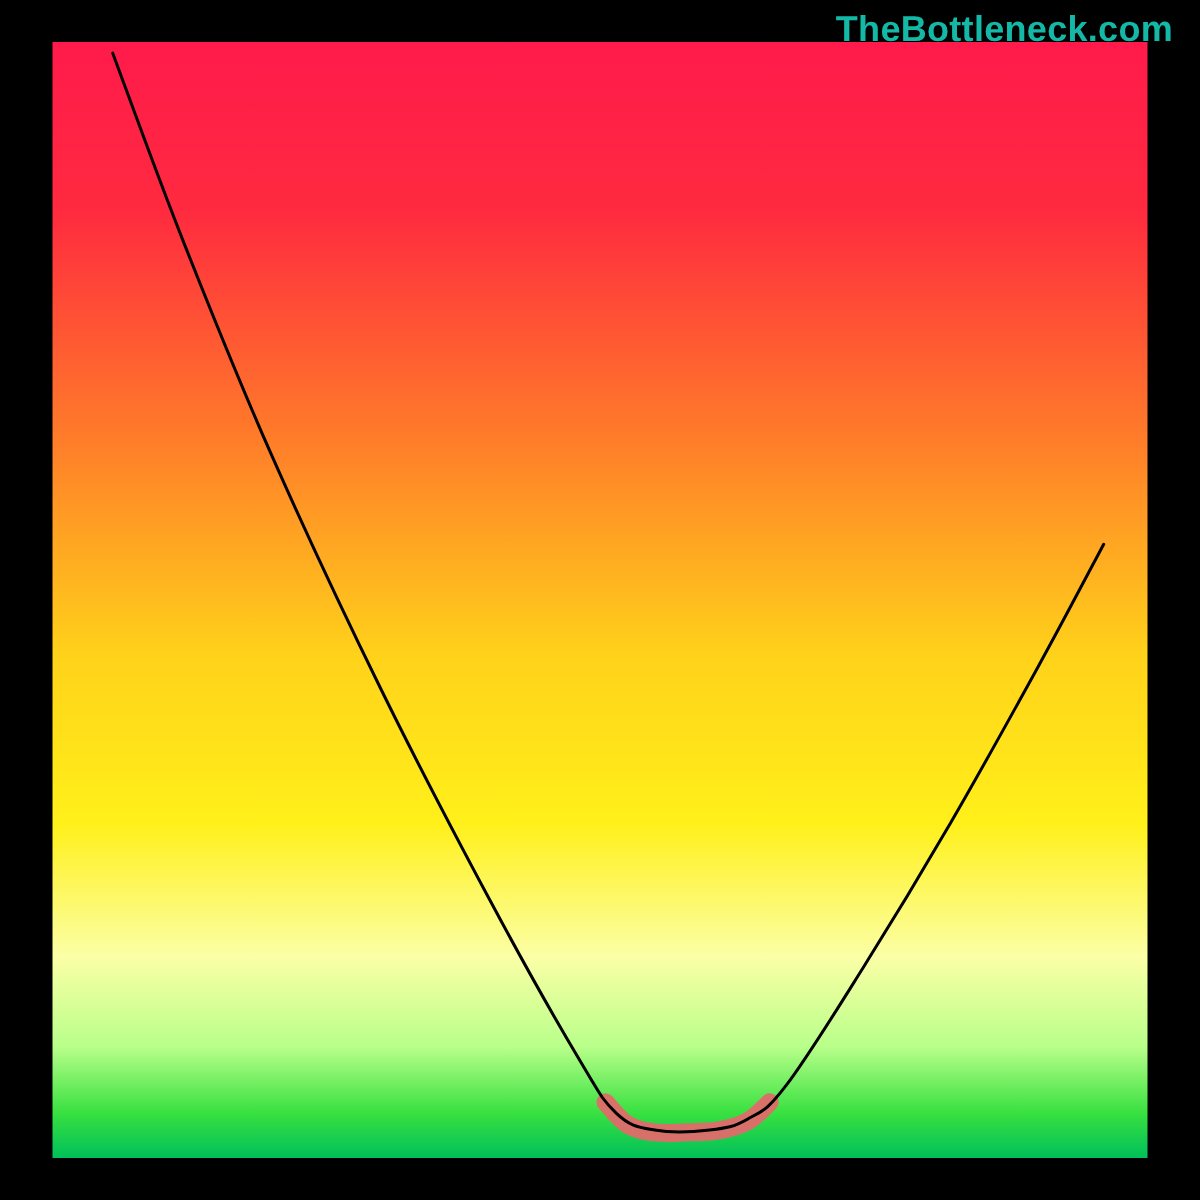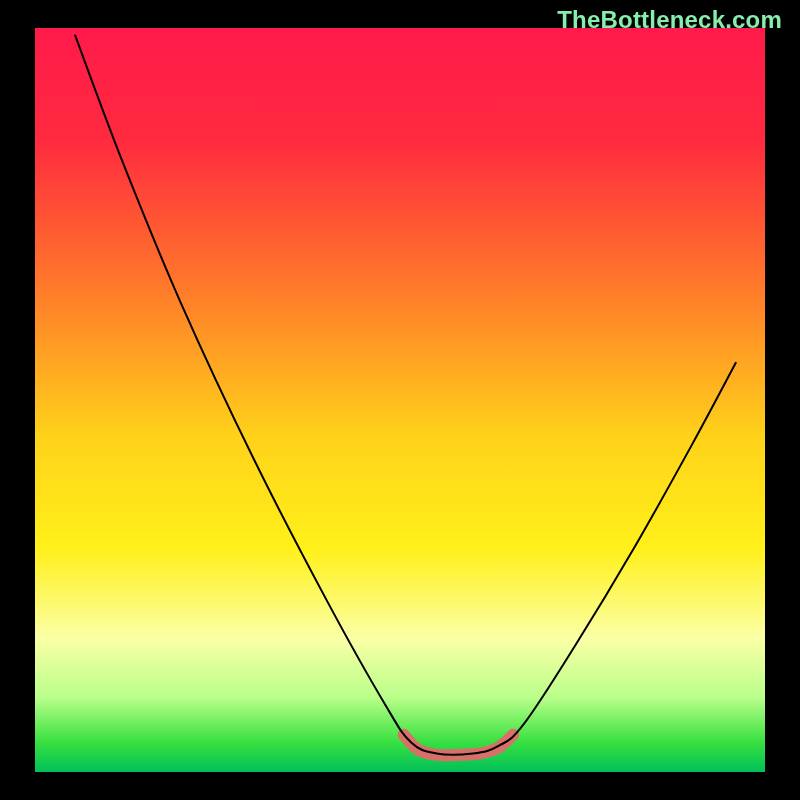--- a/index.html
+++ b/index.html
@@ -14,21 +14,21 @@
     position: relative;
     width: 800px;
     height: 800px;
     background: #000;
     box-sizing: border-box;
   }
   .watermark {
     position: absolute;
     top: 6px;
     right: 18px;
-    color: #86efac;
+    color: #14b8a6;
     font-size: 24px;
     font-weight: 600;
     letter-spacing: 0.2px;
     user-select: none;
   }
   svg {
     display: block;
   }
 </style>
 </head>

